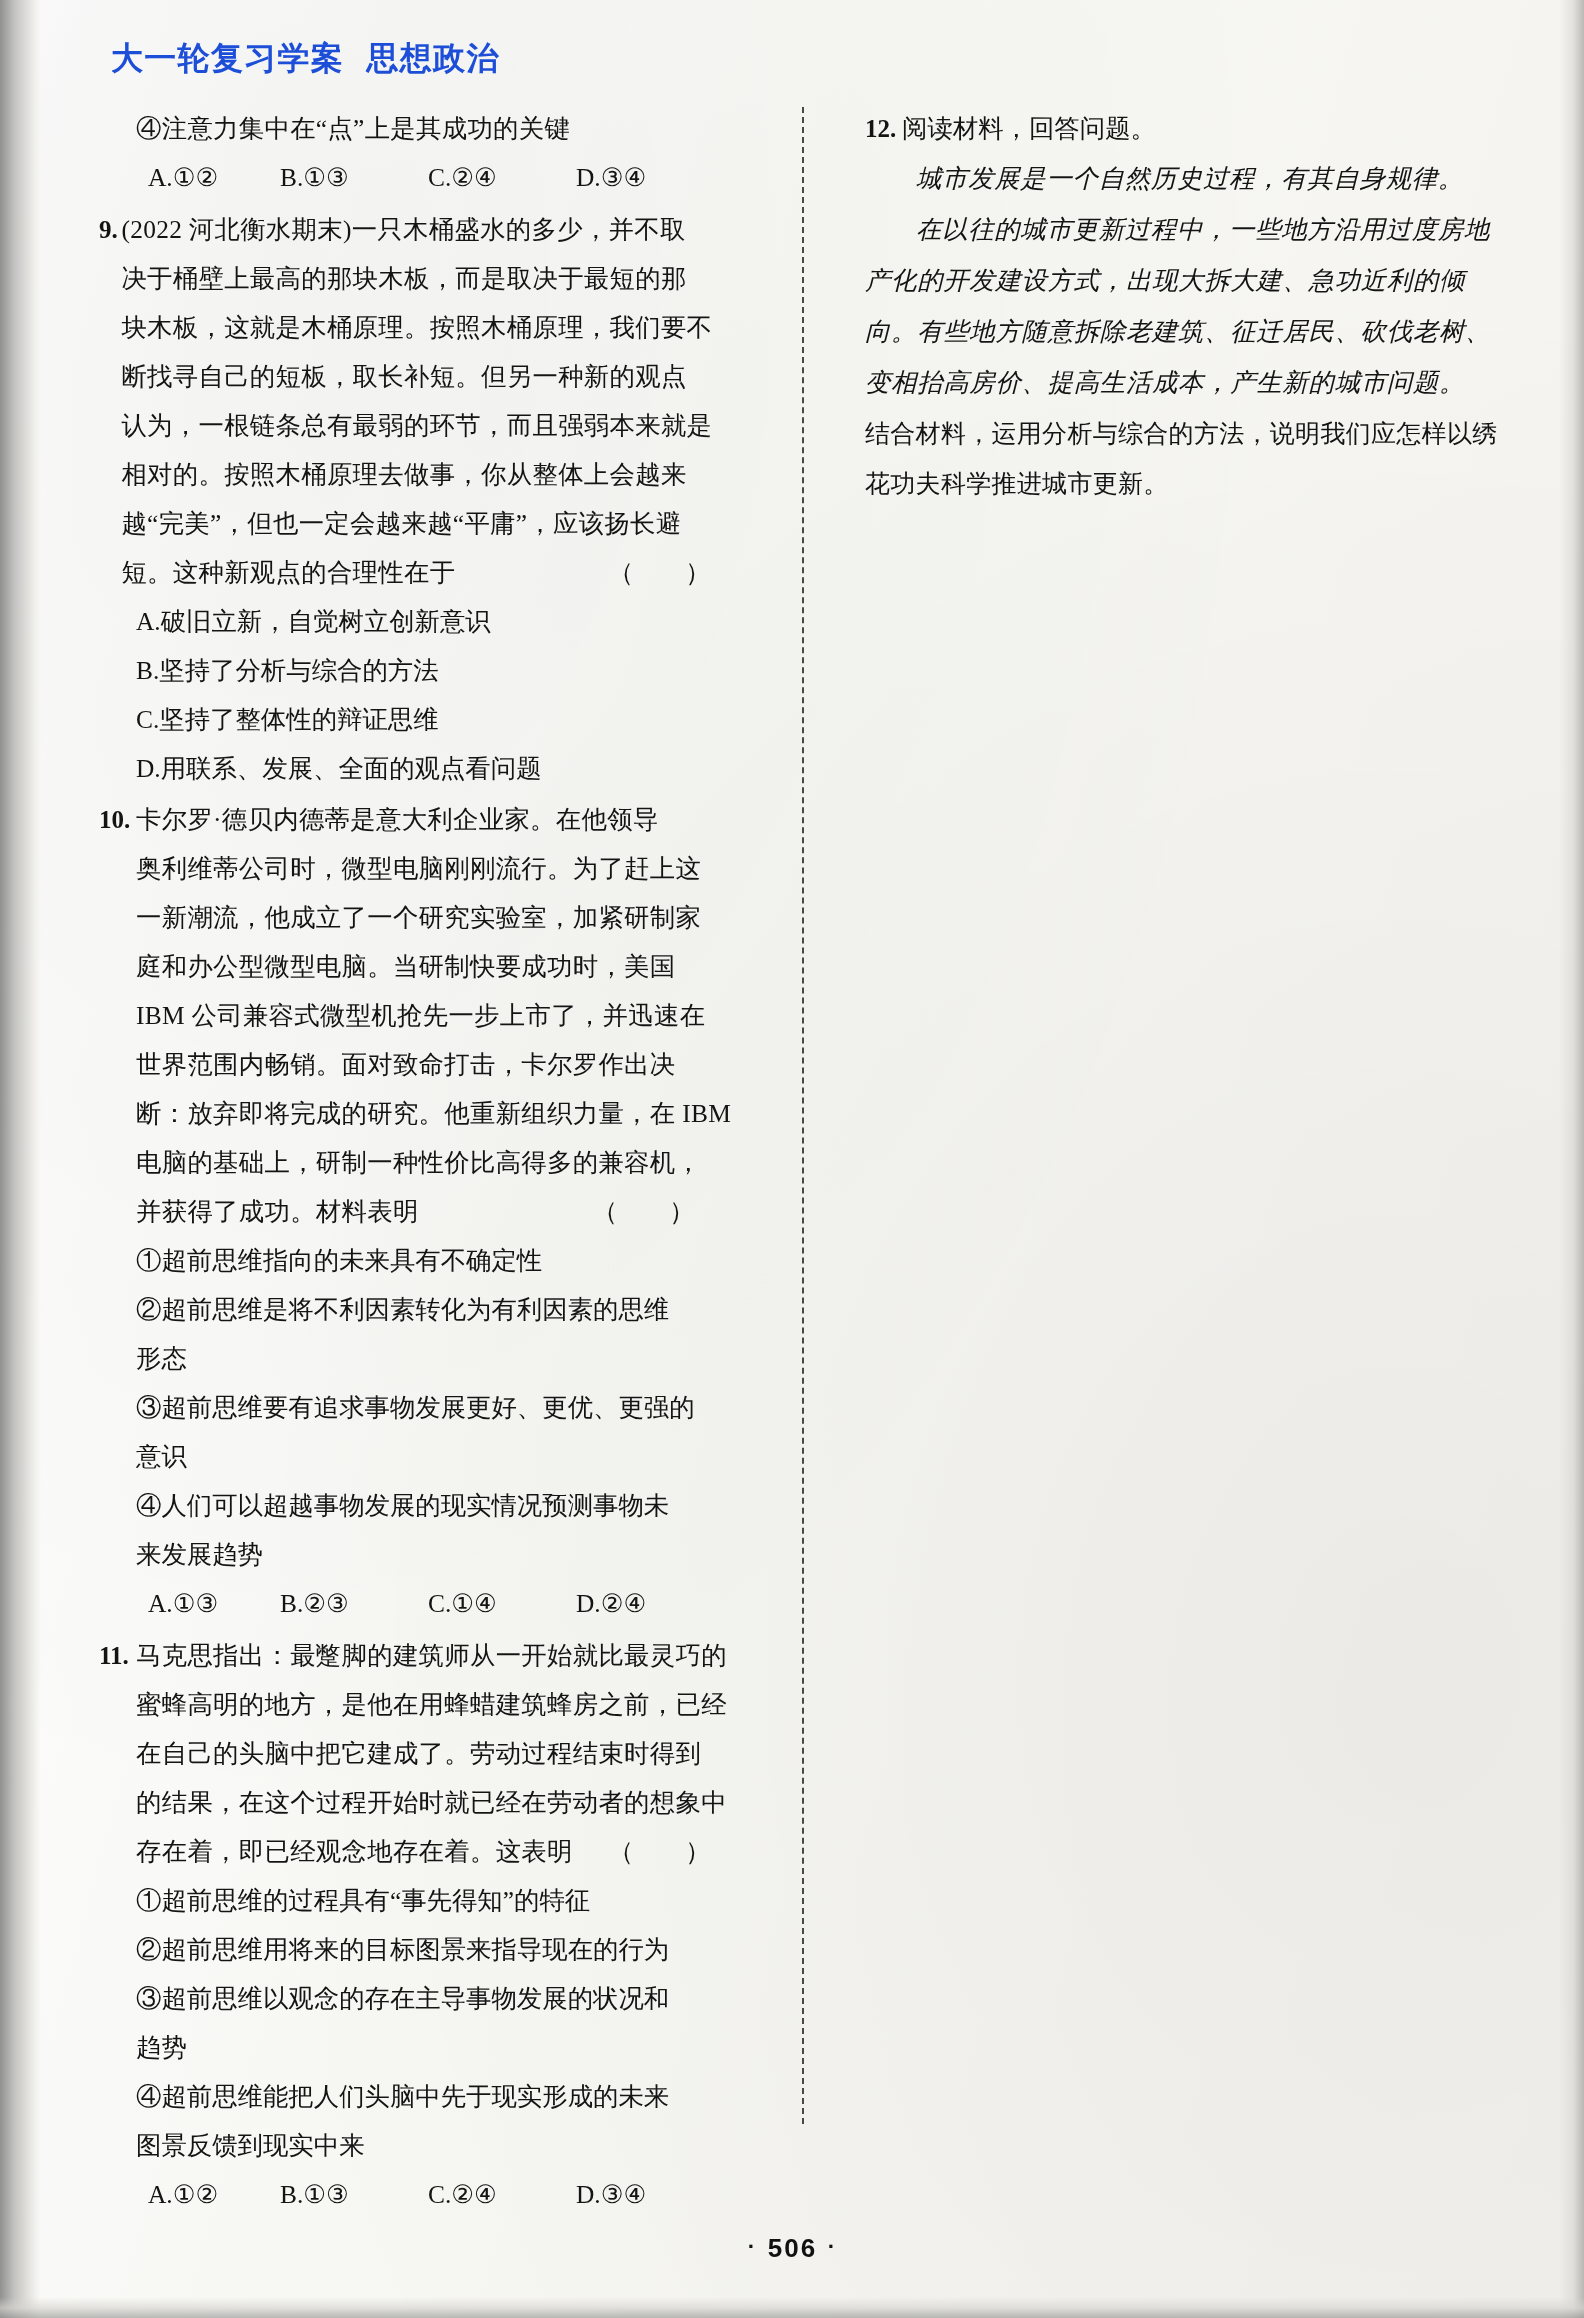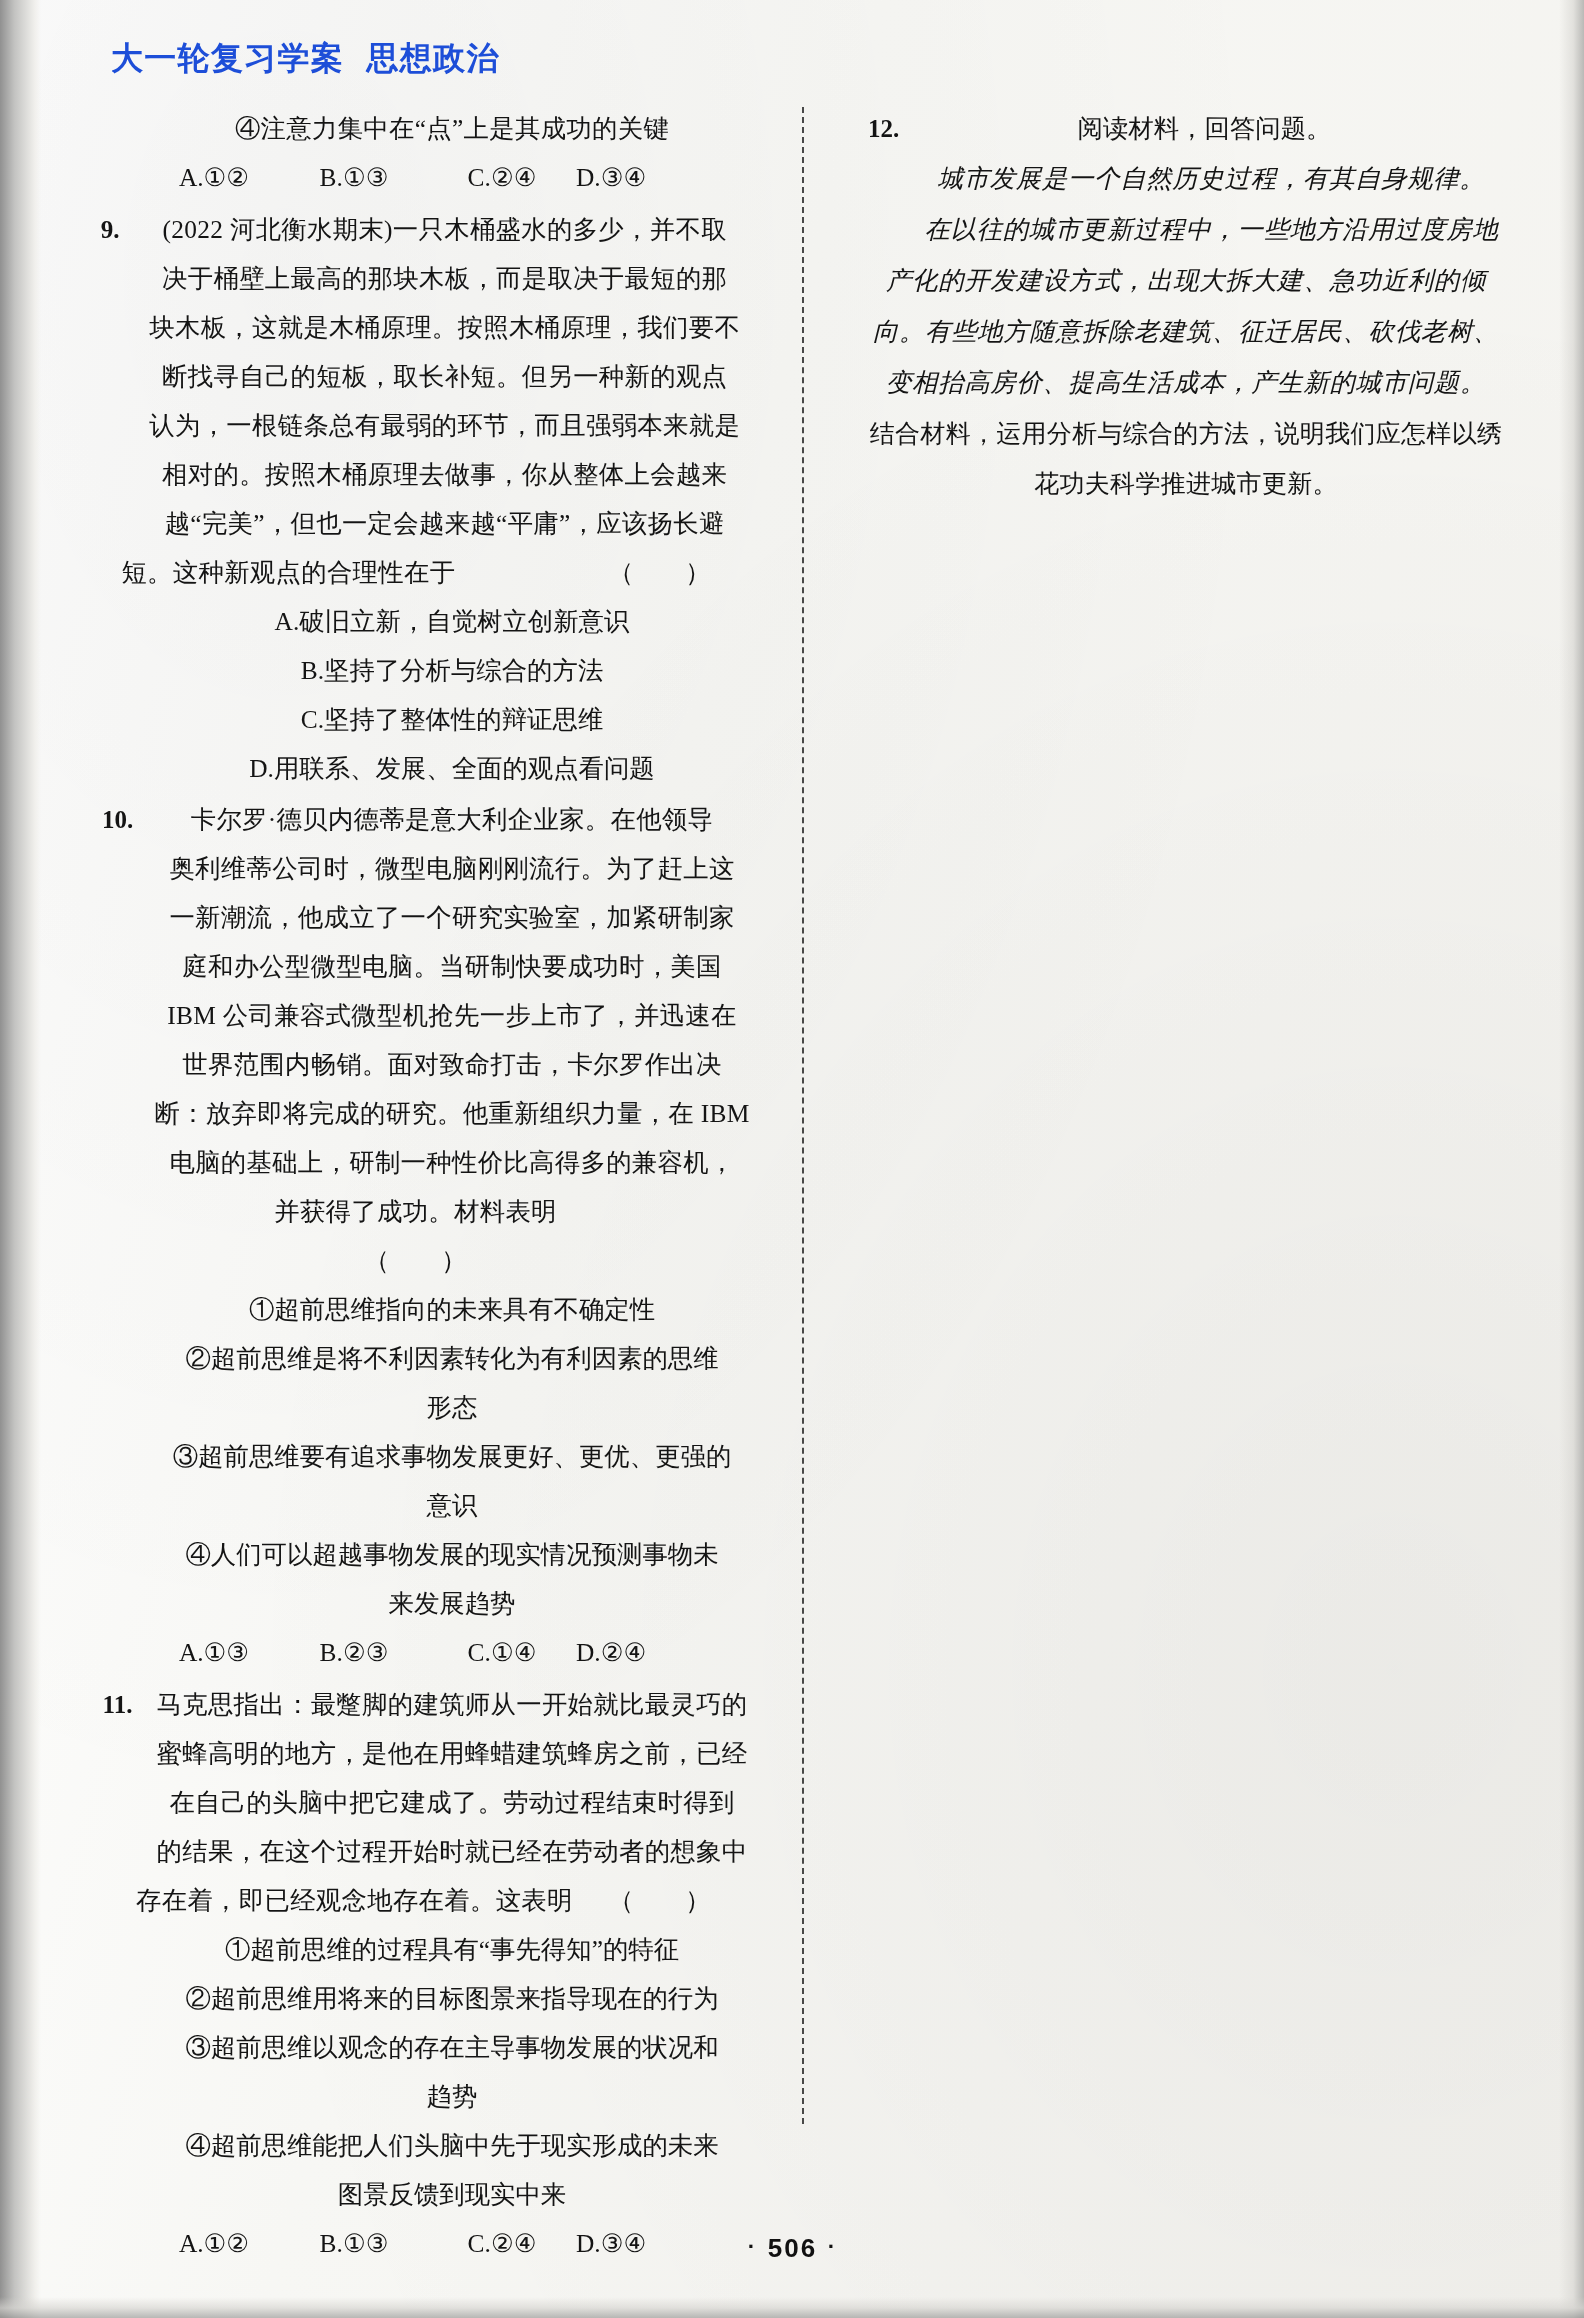--- a/index.html
+++ b/index.html
@@ -74,21 +74,20 @@
   }
 
   
   .columns {
     position: absolute;
     left: 99px;
     top: 104px;
     width: 1411px;
     display: flex;
     gap: 4px;
-    text-align: center;
   }
   .col {
     width: 699px;
     box-sizing: border-box;
   }
   .col-left { padding-right: 30px; }
   .col-right { padding-left: 57px; }
 
   .divider {
     width: 0;
@@ -255,21 +254,21 @@
           <span class="qnum n2">10.</span>
           <span class="qbody">
             <div class="line">卡尔罗·德贝内德蒂是意大利企业家。在他领导</div>
             <div class="line">奥利维蒂公司时，微型电脑刚刚流行。为了赶上这</div>
             <div class="line">一新潮流，他成立了一个研究实验室，加紧研制家</div>
             <div class="line">庭和办公型微型电脑。当研制快要成功时，美国</div>
             <div class="line">IBM 公司兼容式微型机抢先一步上市了，并迅速在</div>
             <div class="line">世界范围内畅销。面对致命打击，卡尔罗作出决</div>
             <div class="line">断：放弃即将完成的研究。他重新组织力量，在 IBM</div>
             <div class="line">电脑的基础上，研制一种性价比高得多的兼容机，</div>
-            <div class="line" style="display:flex;justify-content:space-between;padding-right:73px;flex-direction:column;">
+            <div class="line" style="display:flex;justify-content:space-between;padding-right:73px;">
               <span>并获得了成功。材料表明</span>
               <span>（　　）</span>
             </div>
           </span>
         </div>
         <div class="circ-list">
           <div class="cline">①超前思维指向的未来具有不确定性</div>
           <div class="cline">②超前思维是将不利因素转化为有利因素的思维</div>
           <div class="cline">形态</div>
           <div class="cline">③超前思维要有追求事物发展更好、更优、更强的</div>

